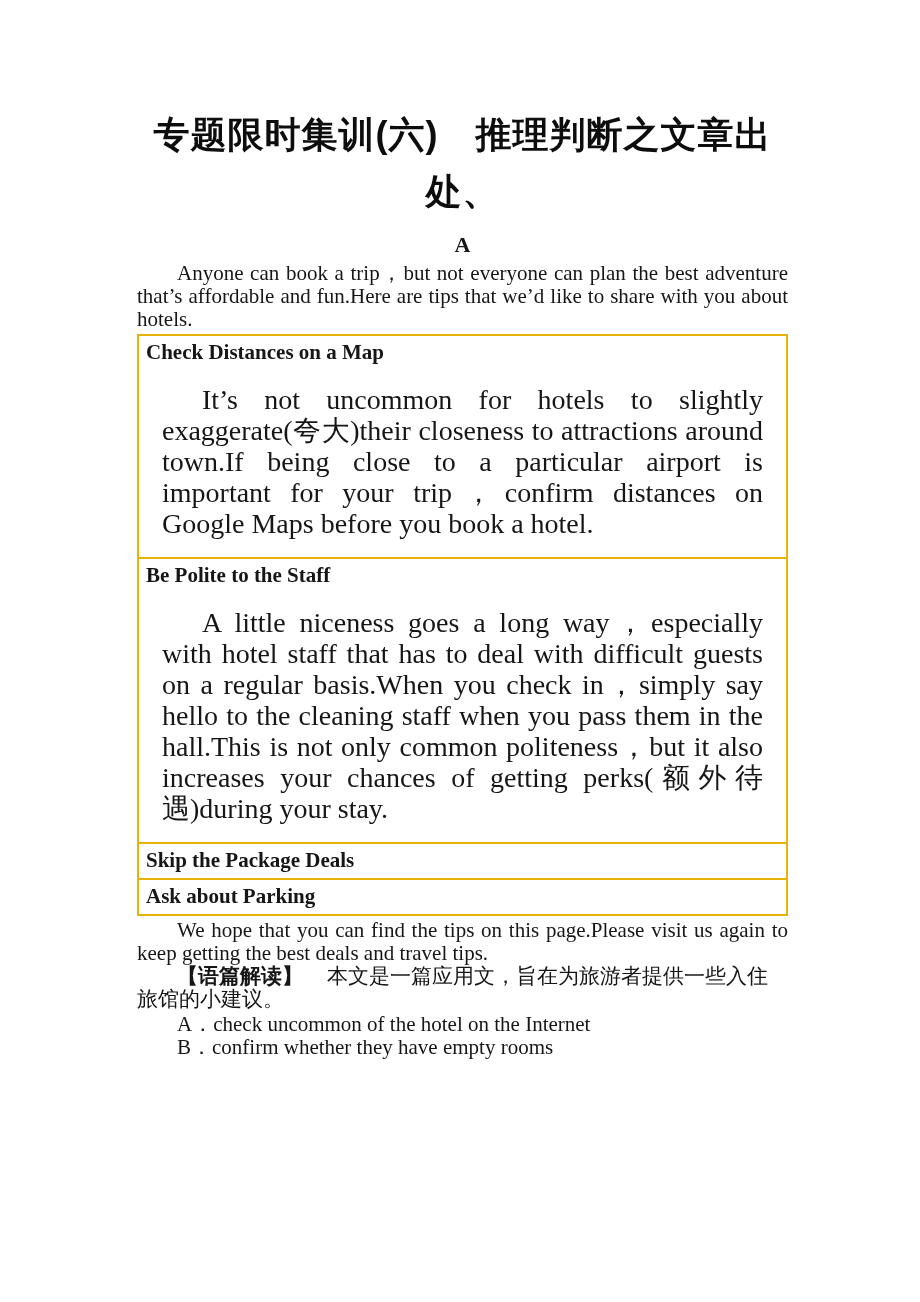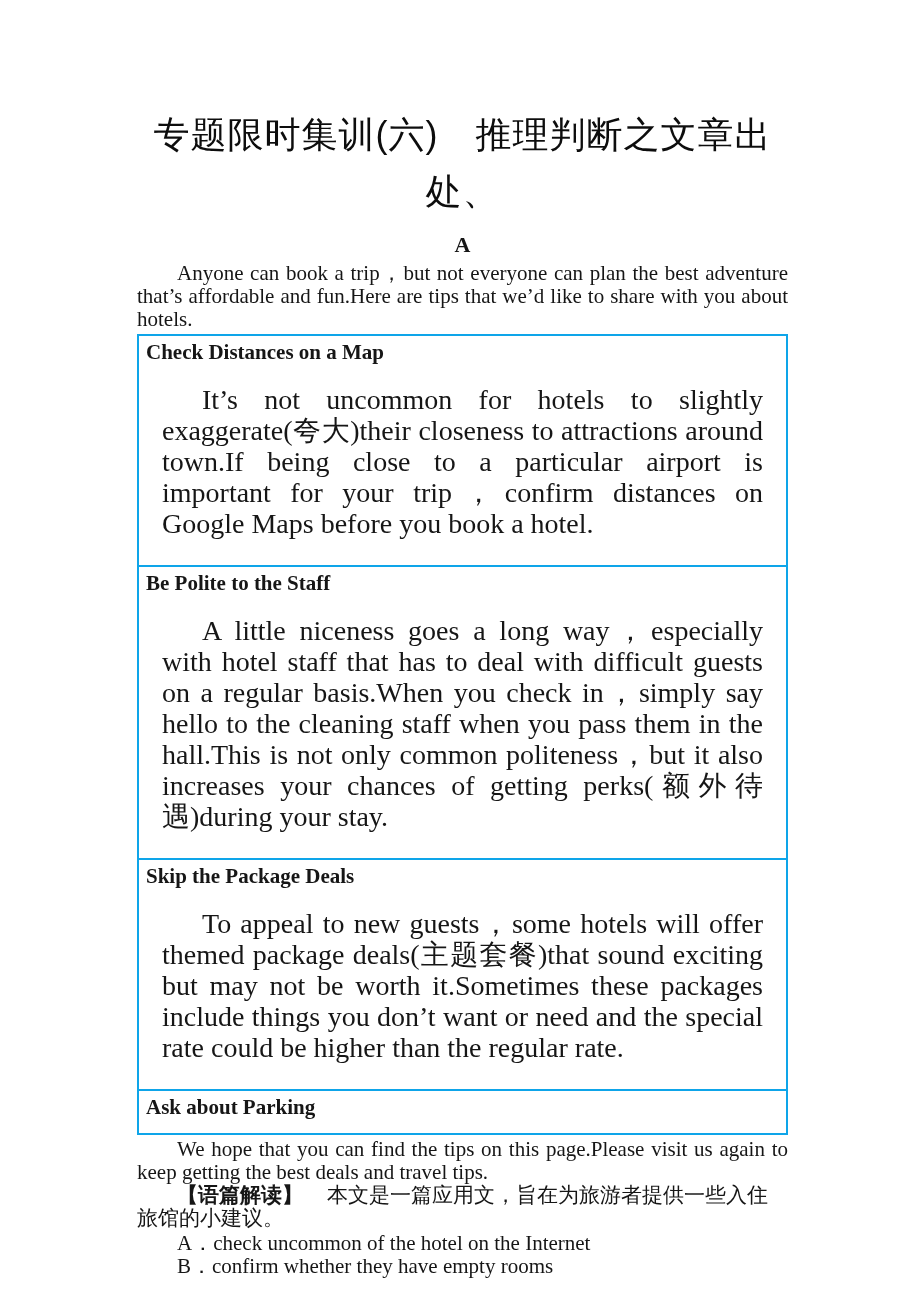--- a/index.html
+++ b/index.html
@@ -14,21 +14,21 @@
   }
   .content {
     position: absolute;
     left: 137px;
     top: 0;
     width: 651px;
   }
   .title {
     margin: 106px 0 0 0;
     font-family: "Liberation Sans", sans-serif;
-    font-weight: 400;
+    font-weight: 700;
     font-size: 36px;
     line-height: 57px;
     text-align: center;
     letter-spacing: 1px;
     color: #0d0d0d;
   }
   .tline { display: block; }
   .section-label {
     margin-top: 10px;
     text-align: center;
@@ -39,22 +39,22 @@
   .para {
     margin: 0;
     font-size: 21px;
     line-height: 23px;
     text-align: justify;
   }
   .indent { text-indent: 40px; }
   .intro { margin-top: 2px; }
   #tips { margin-top: 3px; }
   .tip-box {
-    border: 2px solid #0ea5e9;
-    padding: 1px 7px 10px 7px;
+    border: 2px solid #eab308;
+    padding: 1px 7px 2px 7px;
     background: #ffffff;
   }
   .tip-box + .tip-box { margin-top: -2px; }
   .tip-heading {
     margin: 0;
     font-size: 21px;
     line-height: 31px;
     font-weight: 700;
     text-align: left;
   }
@@ -91,21 +91,20 @@
         <div class="tip-box">
           <p class="tip-heading">Check Distances on a Map</p>
           <p class="tip-body">It’s not uncommon for hotels to slightly exaggerate(夸大)their closeness to attractions around town.If being close to a particular airport is important for your trip，confirm distances on Google Maps before you book a hotel.</p>
         </div>
         <div class="tip-box">
           <p class="tip-heading">Be Polite to the Staff</p>
           <p class="tip-body">A little niceness goes a long way，especially with hotel staff that has to deal with difficult guests on a regular basis.When you check in，simply say hello to the cleaning staff when you pass them in the hall.This is not only common politeness，but it also increases your chances of getting perks(额外待遇)during your stay.</p>
         </div>
         <div class="tip-box">
           <p class="tip-heading">Skip the Package Deals</p>
-          <p class="tip-body">To appeal to new guests，some hotels will offer themed package deals(主题套餐)that sound exciting but may not be worth it.Sometimes these packages include things you don’t want or need and the special rate could be higher than the regular rate.</p>
         </div>
         <div class="tip-box">
           <p class="tip-heading">Ask about Parking</p>
         </div>
       </div>
 
     <p class="para indent closing">We hope that you can find the tips on this page.Please visit us again to keep getting the best deals and travel tips.</p>
 
     <p class="para indent analysis">
       <span class="analysis-label">【语篇解读】</span><span class="analysis-text">本文是一篇应用文，旨在为旅游者提供一些入住旅馆的小建议。</span>

